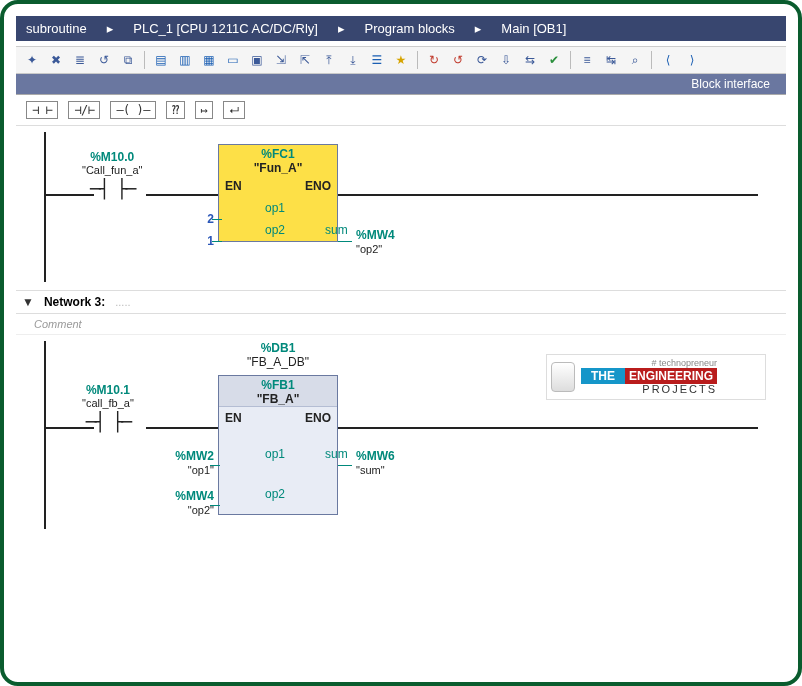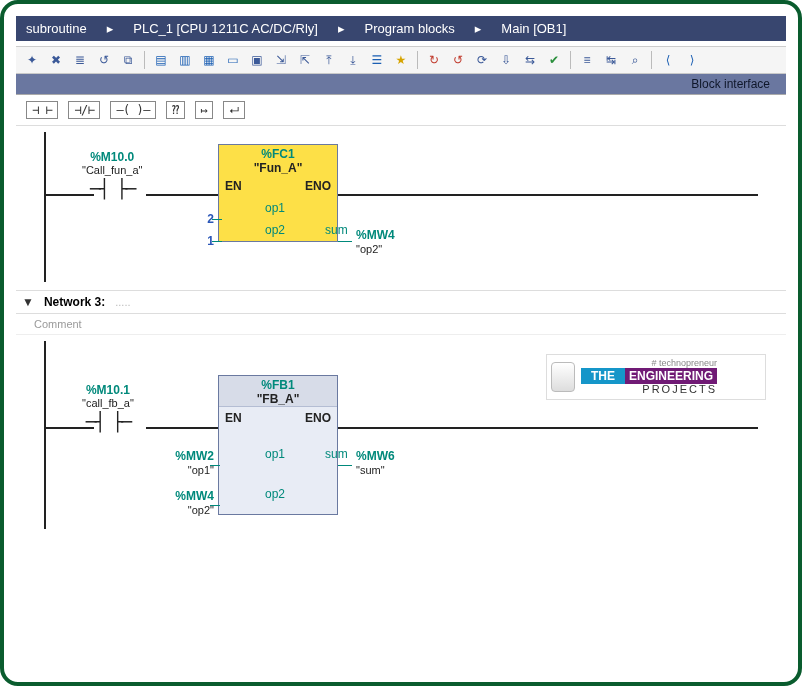--- a/index.html
+++ b/index.html
@@ -42,21 +42,21 @@
   .tb-btn {
     width: 20px; height: 20px;
     display:flex; align-items:center; justify-content:center;
     color:#3b5998;
     font-size:12px;
     border-radius:2px;
   }
   .tb-sep { width:1px; height:18px; background:#bbb; margin:0 2px;}
   .block-if {
     background: #6a77a0;
-    color:#0f172a;
+    color:#ffffff;
     text-align:right;
     font-size:12px;
     padding:3px 16px;
     border-bottom:1px solid #aaa;
   }
   .lad-toolbar {
     display:flex;
     gap:10px;
     padding:6px 10px;
     border-bottom:1px solid #ddd;
@@ -136,20 +136,21 @@
     background:#fff;
     margin-top:8px;
   }
   .collapse-tri { font-size:12px; color:#333; }
   .nt-label { font-weight:bold; font-size:12px; }
   .comment-area {
     padding:4px 18px;
     color:#9a9a9a;
     font-size:11px;
     border-bottom:1px solid #eee;
+    font-style:italic;
   }
   .db-label {
     position:absolute; text-align:center; width:120px;
     font-size:12px;
   }
   .db-label .addr { color:#00897b; font-weight:bold;}
   .db-label .name { color:#222;}
   .watermark {
     position:absolute;
     right:20px; top:338px;
@@ -159,21 +160,21 @@
     font-size:10px;
     display:flex; align-items:center;
     gap:6px; padding:2px 4px;
   }
   .wm-band {
     display:flex; flex-direction:column; line-height:1;
   }
   .wm-top { color:#888; font-size:9px; text-align:right;}
   .wm-mid { display:flex; }
   .wm-left { background:#1596c9; color:#fff; font-weight:bold; padding:2px 10px; font-size:12px;}
-  .wm-right { background:#701a75; color:#fff; font-weight:bold; padding:2px 4px; font-size:12px;}
+  .wm-right { background:#b91c1c; color:#fff; font-weight:bold; padding:2px 4px; font-size:12px;}
   .wm-bot { color:#333; font-size:11px; letter-spacing:2px; text-align:right;}
   .robot { width:24px; height:30px; border-radius:4px; background:linear-gradient(#fff,#ddd); border:1px solid #bbb; }
 </style>
 </head>
 <body>
 <div class="inner">
 
 <div class="breadcrumb">
   <span>subroutine</span>
   <span class="sep">▸</span>
@@ -299,20 +300,24 @@
   <span class="collapse-tri">▼</span>
   <span class="nt-label">Network 3:</span>
   <span style="color:#bbb;font-size:11px">.....</span>
 </div>
 <div class="comment-area">Comment</div>
 
 <div class="network-area">
   <div class="rung rung2">
     <div class="rail-left"></div>
 
+    <div class="db-label" style="left:174px; top:0;">
+      <span class="addr">%DB1</span><br>
+      <span class="name">"FB_A_DB"</span>
+    </div>
 
     <div class="wire" style="left:0; top:86px; width:50px;"></div>
     <div class="contact" style="left:38px; top:42px;">
       <span class="addr">%M10.1</span>
       <span class="name">"call_fb_a"</span>
       <span class="sym">─┤&nbsp;├─</span>
     </div>
     <div class="wire" style="left:102px; top:86px; width:72px;"></div>
 
     <div class="funcbox fb" style="left:174px; top:34px; height:140px;">

